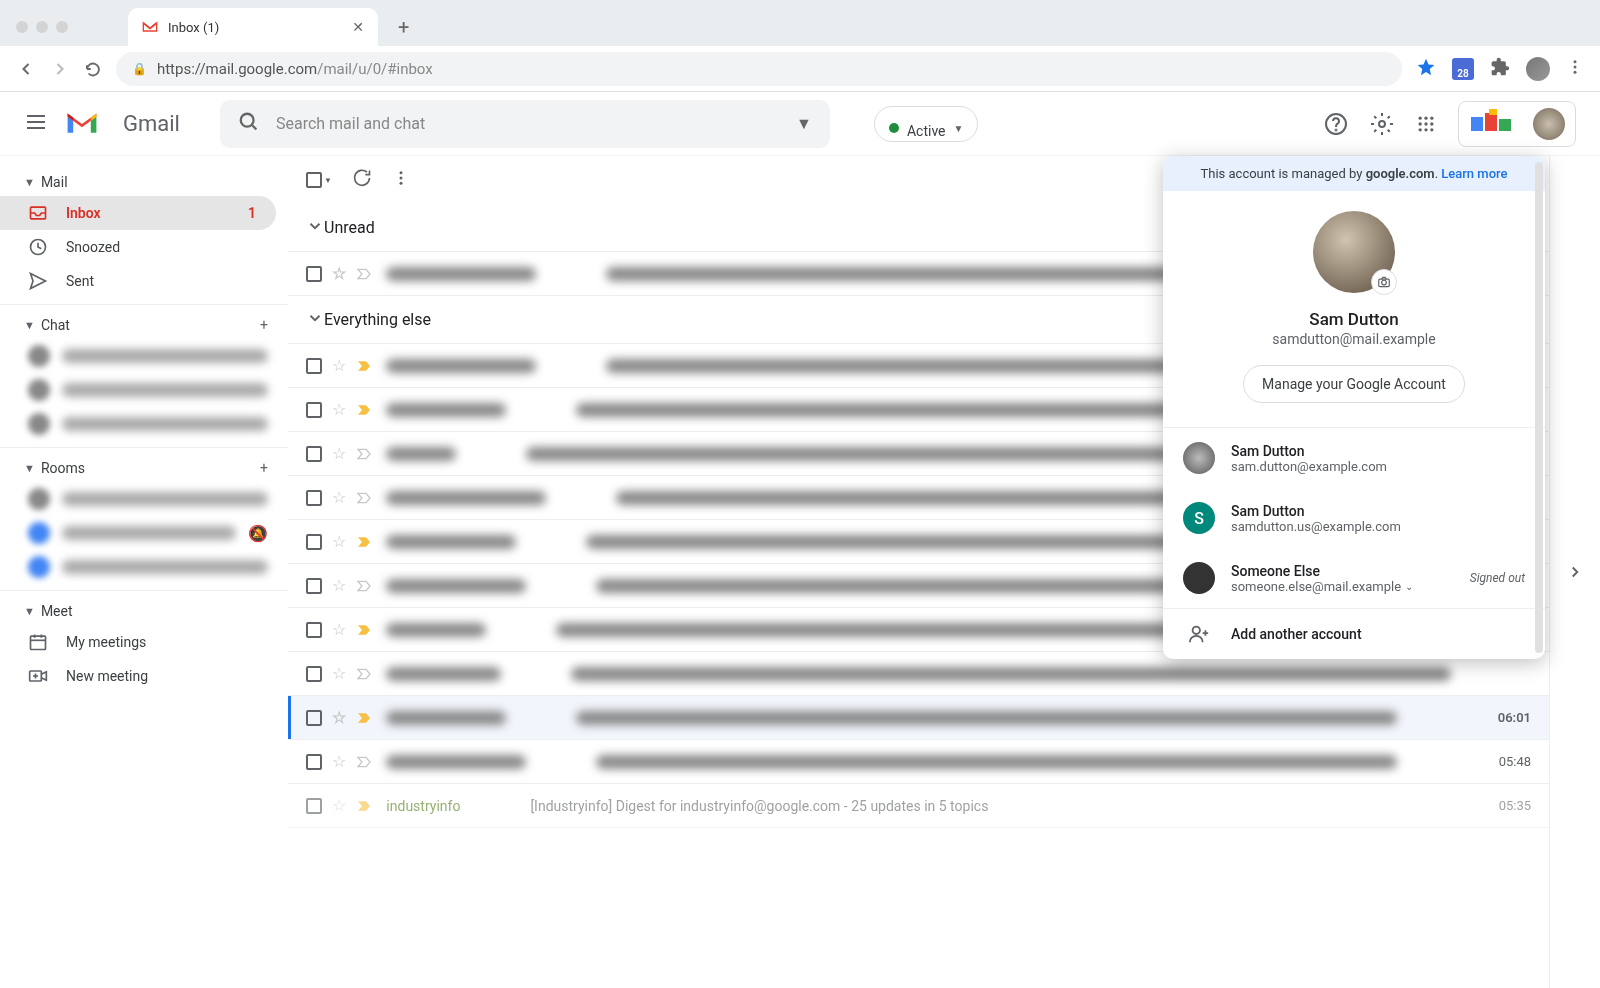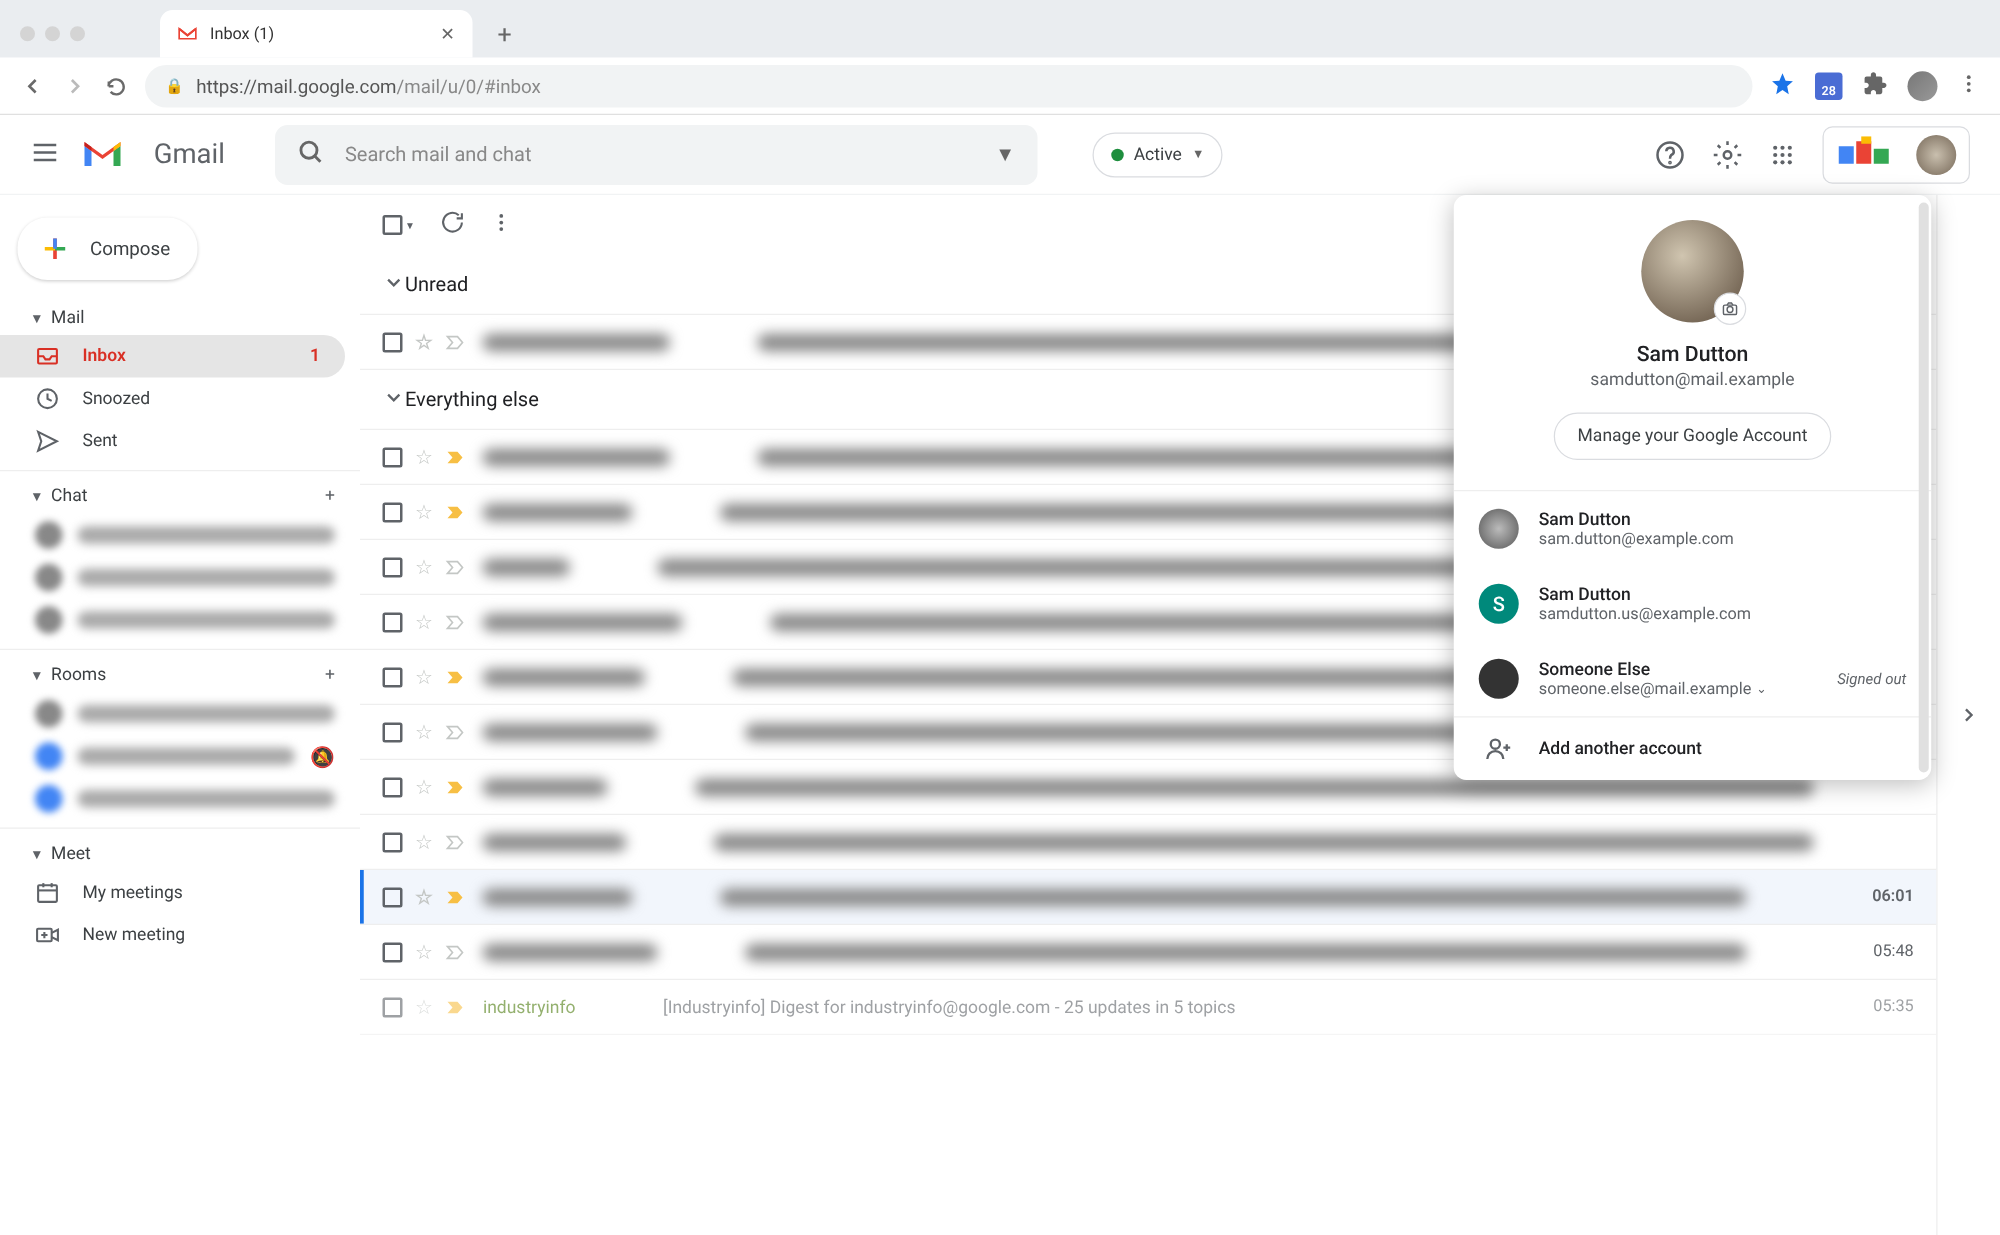--- a/index.html
+++ b/index.html
@@ -33,21 +33,21 @@
 
 .gmail { background: #fff; }
 .gm-header { display: flex; align-items: center; height: 64px; padding: 0 24px; border-bottom: 1px solid #f1f3f4; gap: 18px; }
 .gm-hamburger { color: #5f6368; cursor: pointer; }
 .gm-logo { display: flex; align-items: center; gap: 25px; font-size: 22px; color: #5f6368; }
 .gm-logo-mark { width: 32px; height: 24px; }
 .gm-search { flex: 0 0 610px; display: flex; align-items: center; background: #f1f3f4; border-radius: 10px; height: 48px; padding: 0 18px; gap: 16px; margin-left: 22px; }
 .gm-search input { border: none; background: transparent; font-size: 16px; color: #555; flex: 1; outline: none; }
 .gm-search input::placeholder { color: #888; }
 .gm-search-drop { color: #666; }
-.gm-status { display: flex; align-items: center; border: 1px solid #dadce0; border-radius: 20px; height: 36px; padding: 0 14px; gap: 8px; margin-left: 26px; cursor: pointer; }
+.gm-status { display: flex; border: 1px solid #dadce0; border-radius: 20px; height: 36px; padding: 16px 14px; gap: 8px; margin-left: 26px; cursor: pointer; }
 .gm-status-dot { width: 10px; height: 10px; border-radius: 50%; background: #1e8e3e; }
 .gm-status-text { font-size: 14px; color: #3c4043; }
 .gm-header-right { margin-left: auto; display: flex; align-items: center; gap: 22px; }
 .gm-icon-btn { color: #5f6368; cursor: pointer; display: flex; }
 .gm-apps-box { display: flex; align-items: center; gap: 14px; border: 1px solid #dadce0; border-radius: 8px; padding: 6px 10px; }
 .gm-lego { width: 50px; height: 30px; }
 .gm-avatar { width: 32px; height: 32px; border-radius: 50%; background: radial-gradient(circle, #c9bfae, #756757); }
 
 
 .gm-body { display: flex; height: calc(988px - 46px - 46px - 64px); }
@@ -244,29 +244,20 @@
           <rect x="20" y="0" width="8" height="6" fill="#fbbc04"></rect>
         </svg>
         <div class="gm-avatar"></div>
       </div>
     </div>
   </div>
 
   <div class="gm-body">
 
     <div class="gm-sidebar">
-      <button class="compose-btn">
-        <svg class="compose-plus" width="28" height="28" viewBox="0 0 24 24">
-            <line x1="12" y1="5" x2="12" y2="19" stroke="#ea4335" stroke-width="2.5"></line>
-            <line x1="5" y1="12" x2="12" y2="12" stroke="#fbbc04" stroke-width="2.5"></line>
-            <line x1="12" y1="12" x2="19" y2="12" stroke="#34a853" stroke-width="2.5"></line>
-            <line x1="12" y1="5" x2="12" y2="12" stroke="#4285f4" stroke-width="2.5"></line>
-          </svg>
-        <span>Compose</span>
-      </button>
 
       <div class="sb-section">
         <div class="sb-header">
           <span class="sb-header-caret">▼</span>
           <span>Mail</span>
         </div>
         <div class="sb-item active">
           <span class="sb-item-icon">
               <svg width="20" height="20" viewBox="0 0 24 24" fill="none" stroke="currentColor" stroke-width="2">
                 <rect x="3" y="5" width="18" height="14" rx="1"></rect>
@@ -509,20 +500,23 @@
             <span class="gm-importance on"><svg width="16" height="16" viewBox="0 0 24 24">
                 <path d="M3 5 L15 5 L21 12 L15 19 L3 19 L9 12 Z"></path>
               </svg></span>
             <span class="gm-mail-sender-text">industryinfo</span>
             <span class="gm-mail-subj-text">[Industryinfo] Digest for industryinfo@google.com - 25 updates in 5 topics</span>
             <span class="gm-mail-time" style="margin-left:auto">05:35</span>
           </div>
 
         <div class="account-popover">
           <div class="ap-scroll"></div>
+          <div class="ap-banner">
+            <span>This account is managed by </span><span class="bold">google.com</span><span>. </span><a href="#">Learn more</a>
+          </div>
           <div class="ap-main">
             <div class="ap-avatar-wrap">
               <div class="ap-avatar"></div>
               <div class="ap-camera">
                   <svg width="14" height="14" viewBox="0 0 24 24" fill="none" stroke="#5f6368" stroke-width="2">
                     <rect x="3" y="7" width="18" height="13" rx="2"></rect>
                     <circle cx="12" cy="13" r="4"></circle>
                     <path d="M8 7 L10 4 L14 4 L16 7"></path>
                   </svg>
                 </div>

